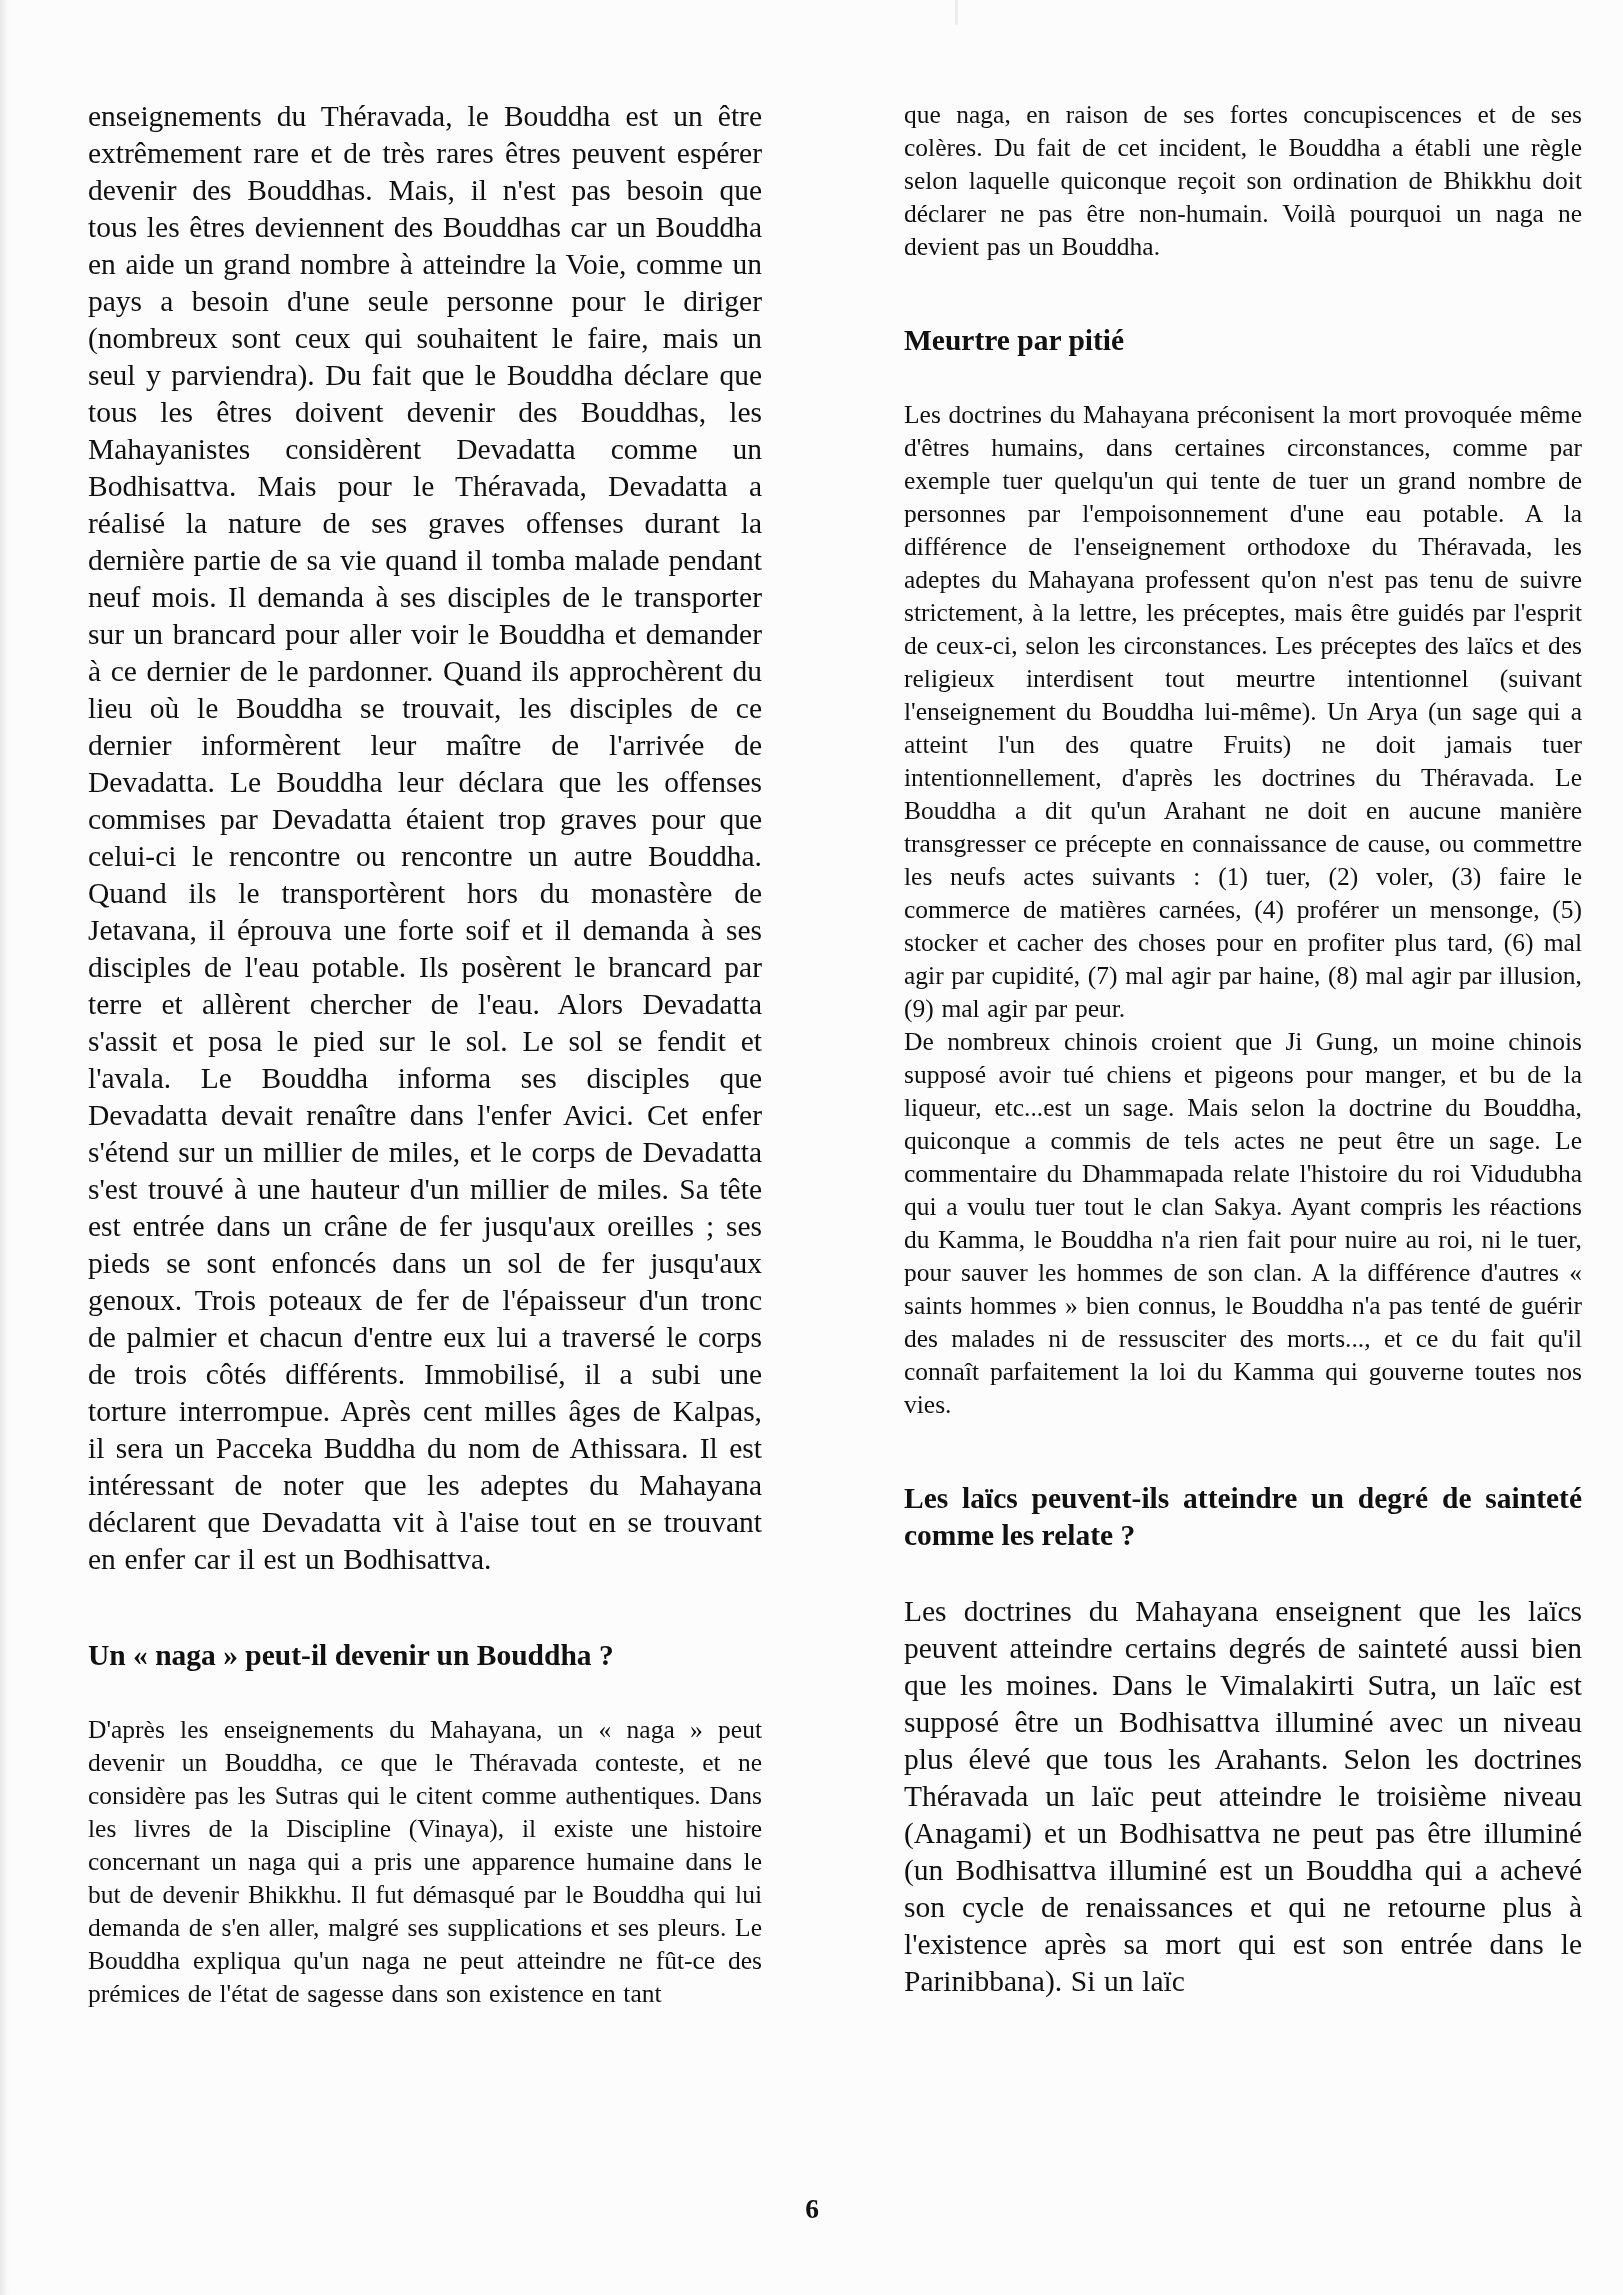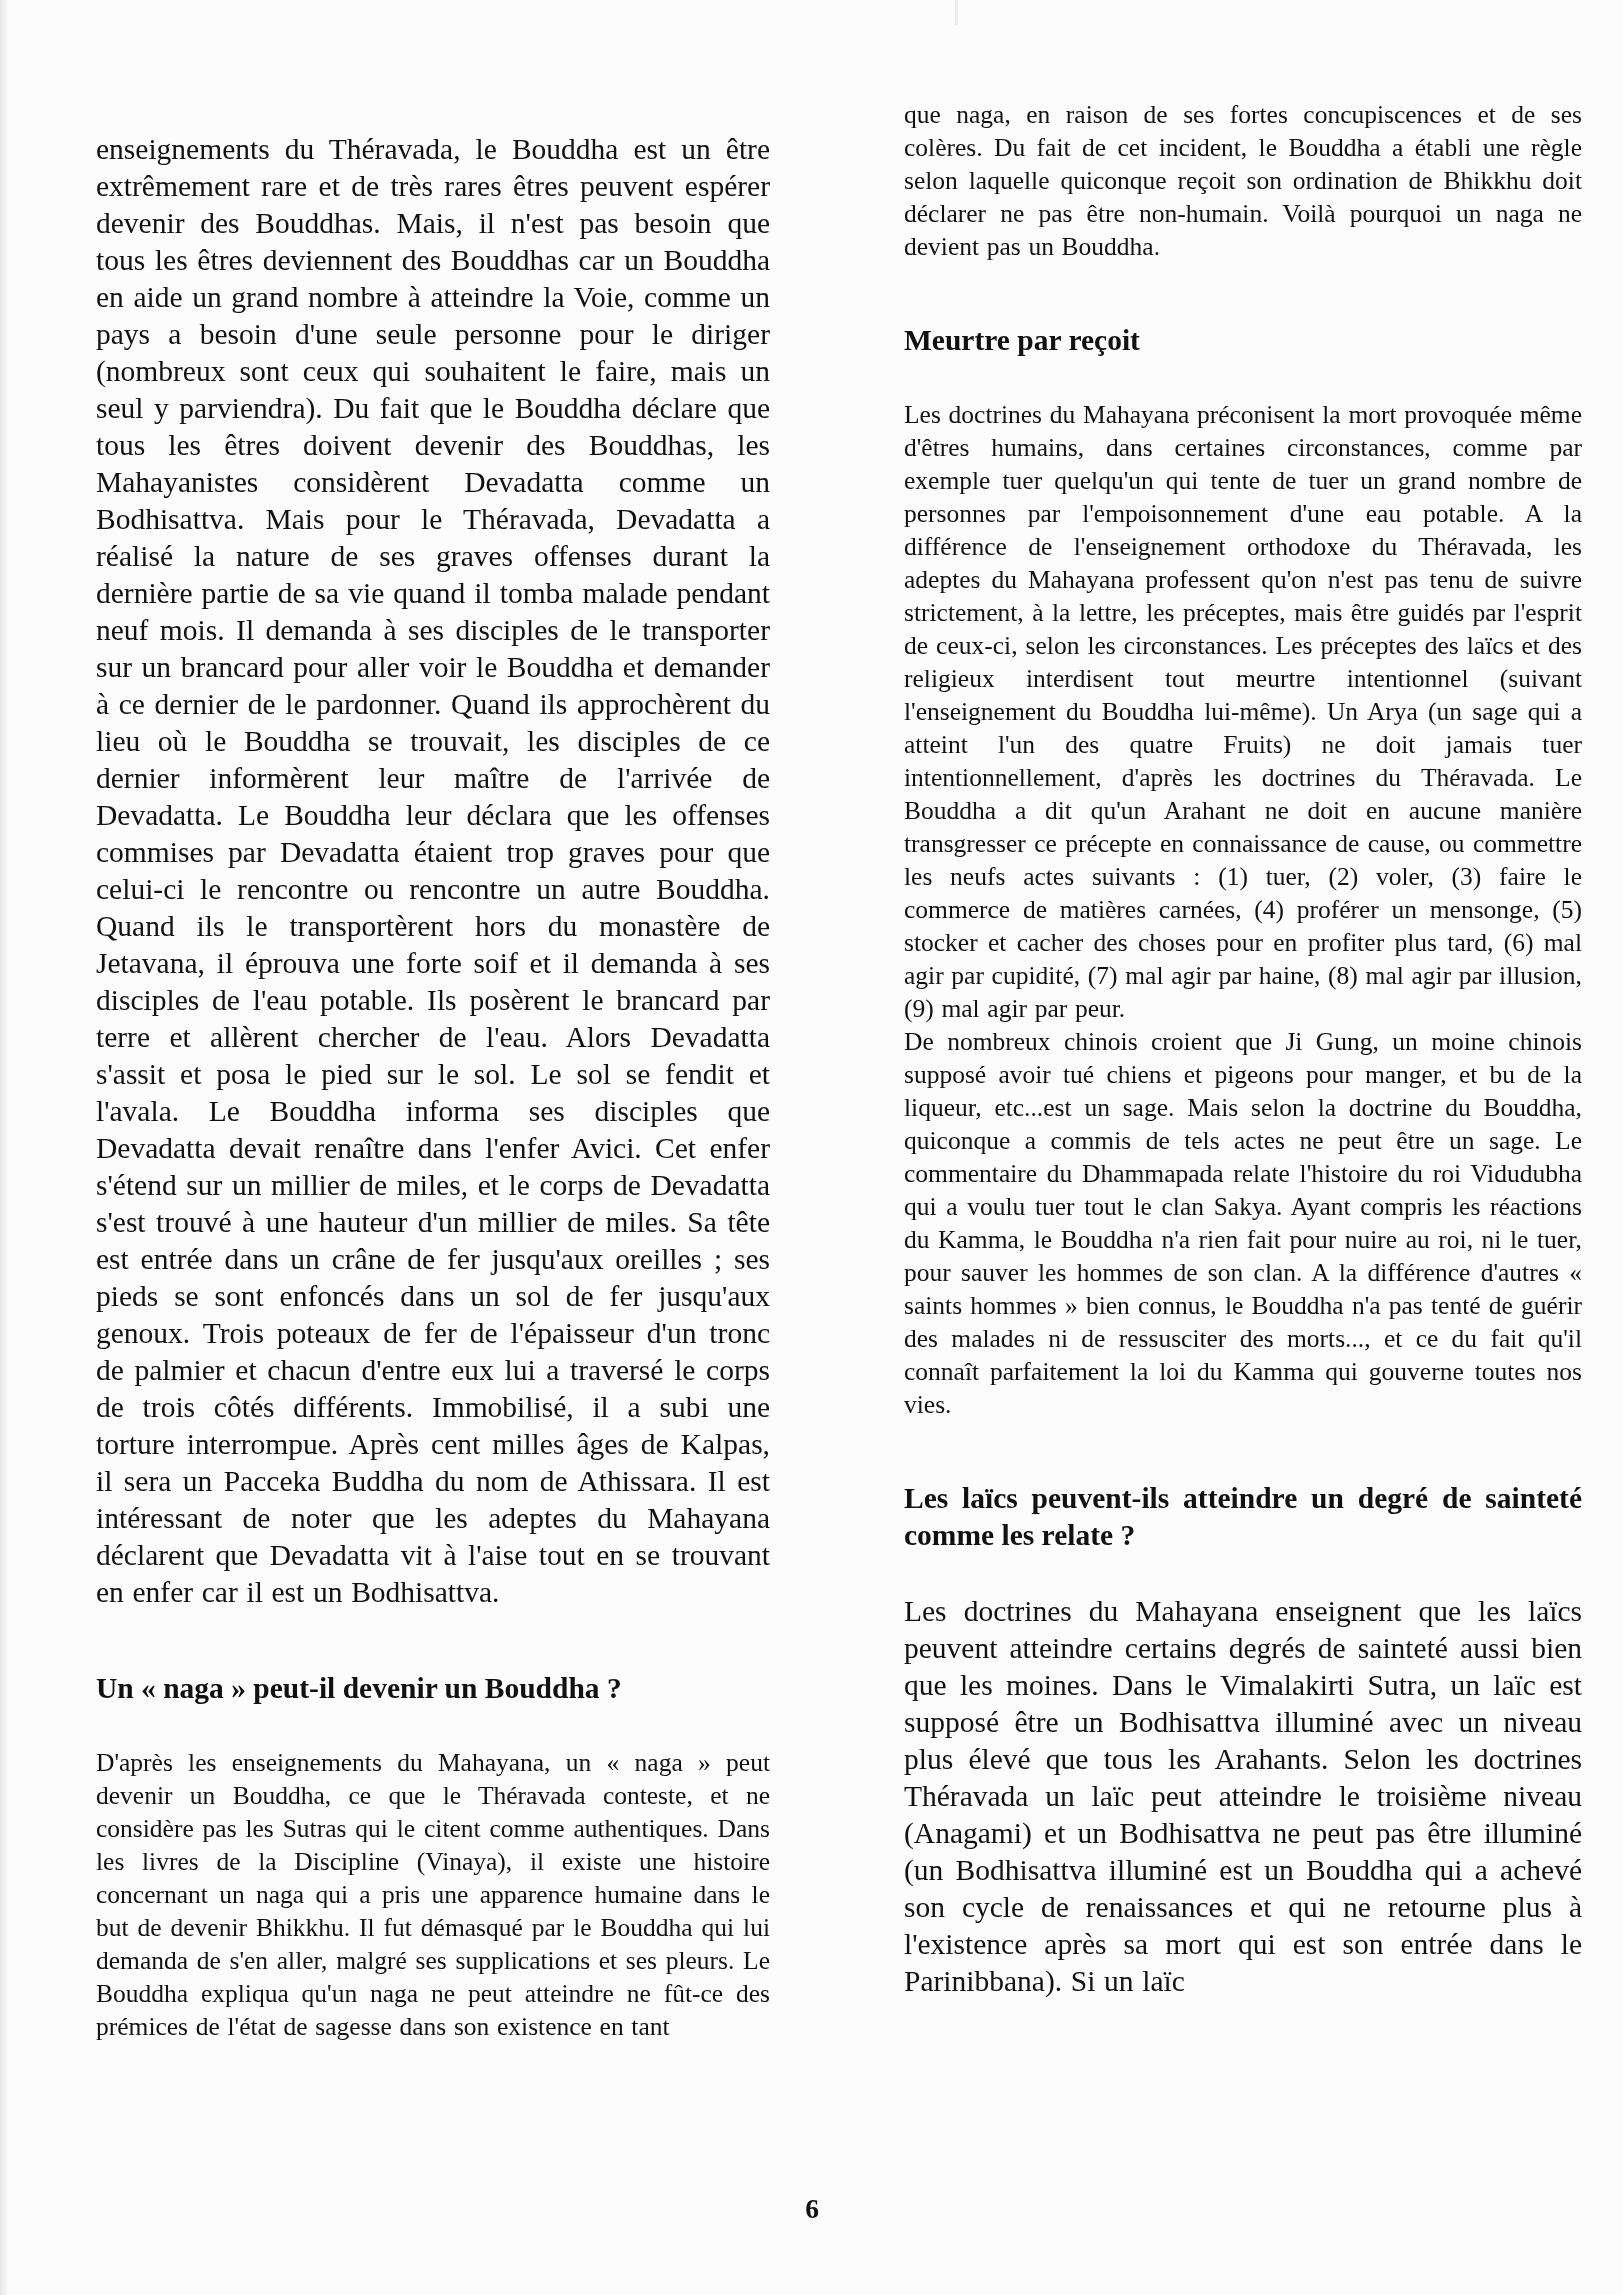--- a/index.html
+++ b/index.html
@@ -27,21 +27,21 @@
     position: absolute;
     left: 955px; top: 0;
     width: 2.6px; height: 25px;
     background: #ededed;
   }
   .col {
     position: absolute;
     top: 98px;
     text-align: justify;
   }
-  .col-left  { left: 96px;  width: 674px; margin-top: 33px; }
+  .col-left  { left: 88px;  width: 674px; }
   .col-right { left: 904px; width: 678px; }
 
   .para {
     margin: 0;
     word-spacing: 1.3px;
   }
   .para.lg {
     font-size: 29.5px;
     line-height: 37px;
   }
@@ -75,21 +75,21 @@
   <div class="scan-mark-top"></div>
 
   <div class="col col-left">
     <p class="para lg">enseignements du Théravada, le Bouddha est un être extrêmement rare et de très rares êtres peuvent espérer devenir des Bouddhas. Mais, il n'est pas besoin que tous les êtres deviennent des Bouddhas car un Bouddha en aide un grand nombre à atteindre la Voie, comme un pays a besoin d'une seule personne pour le diriger (nombreux sont ceux qui souhaitent le faire, mais un seul y parviendra). Du fait que le Bouddha déclare que tous les êtres doivent devenir des Bouddhas, les Mahayanistes considèrent Devadatta comme un Bodhisattva. Mais pour le Théravada, Devadatta a réalisé la nature de ses graves offenses durant la dernière partie de sa vie quand il tomba malade pendant neuf mois. Il demanda à ses disciples de le transporter sur un brancard pour aller voir le Bouddha et demander à ce dernier de le pardonner. Quand ils approchèrent du lieu où le Bouddha se trouvait, les disciples de ce dernier informèrent leur maître de l'arrivée de Devadatta. Le Bouddha leur déclara que les offenses commises par Devadatta étaient trop graves pour que celui-ci le rencontre ou rencontre un autre Bouddha. Quand ils le transportèrent hors du monastère de Jetavana, il éprouva une forte soif et il demanda à ses disciples de l'eau potable. Ils posèrent le brancard par terre et allèrent chercher de l'eau. Alors Devadatta s'assit et posa le pied sur le sol. Le sol se fendit et l'avala. Le Bouddha informa ses disciples que Devadatta devait renaître dans l'enfer Avici. Cet enfer s'étend sur un millier de miles, et le corps de Devadatta s'est trouvé à une hauteur d'un millier de miles. Sa tête est entrée dans un crâne de fer jusqu'aux oreilles ; ses pieds se sont enfoncés dans un sol de fer jusqu'aux genoux. Trois poteaux de fer de l'épaisseur d'un tronc de palmier et chacun d'entre eux lui a traversé le corps de trois côtés différents. Immobilisé, il a subi une torture interrompue. Après cent milles âges de Kalpas, il sera un Pacceka Buddha du nom de Athissara. Il est intéressant de noter que les adeptes du Mahayana déclarent que Devadatta vit à l'aise tout en se trouvant en enfer car il est un Bodhisattva.</p>
     <h2 class="heading">Un « naga » peut-il devenir un Bouddha ?</h2>
     <p class="para sm">D'après les enseignements du Mahayana, un « naga » peut devenir un Bouddha, ce que le Théravada conteste, et ne considère pas les Sutras qui le citent comme authentiques. Dans les livres de la Discipline (Vinaya), il existe une histoire concernant un naga qui a pris une apparence humaine dans le but de devenir Bhikkhu. Il fut démasqué par le Bouddha qui lui demanda de s'en aller, malgré ses supplications et ses pleurs. Le Bouddha expliqua qu'un naga ne peut atteindre ne fût-ce des prémices de l'état de sagesse dans son existence en tant</p>
   </div>
 
   <div class="col col-right">
     <p class="para sm">que naga, en raison de ses fortes concupiscences et de ses colères. Du fait de cet incident, le Bouddha a établi une règle selon laquelle quiconque reçoit son ordination de Bhikkhu doit déclarer ne pas être non-humain. Voilà pourquoi un naga ne devient pas un Bouddha.</p>
-    <h2 class="heading">Meurtre par reçoit</h2>
+    <h2 class="heading">Meurtre par pitié</h2>
     <p class="para sm">Les doctrines du Mahayana préconisent la mort provoquée même d'êtres humains, dans certaines circonstances, comme par exemple tuer quelqu'un qui tente de tuer un grand nombre de personnes par l'empoisonnement d'une eau potable. A la différence de l'enseignement orthodoxe du Théravada, les adeptes du Mahayana professent qu'on n'est pas tenu de suivre strictement, à la lettre, les préceptes, mais être guidés par l'esprit de ceux-ci, selon les circonstances. Les préceptes des laïcs et des religieux interdisent tout meurtre intentionnel (suivant l'enseignement du Bouddha lui-même). Un Arya (un sage qui a atteint l'un des quatre Fruits) ne doit jamais tuer intentionnellement, d'après les doctrines du Théravada. Le Bouddha a dit qu'un Arahant ne doit en aucune manière transgresser ce précepte en connaissance de cause, ou commettre les neufs actes suivants : (1) tuer, (2) voler, (3) faire le commerce de matières carnées, (4) proférer un mensonge, (5) stocker et cacher des choses pour en profiter plus tard, (6) mal agir par cupidité, (7) mal agir par haine, (8) mal agir par illusion, (9) mal agir par peur.</p>
     <p class="para sm">De nombreux chinois croient que Ji Gung, un moine chinois supposé avoir tué chiens et pigeons pour manger, et bu de la liqueur, etc...est un sage. Mais selon la doctrine du Bouddha, quiconque a commis de tels actes ne peut être un sage. Le commentaire du Dhammapada relate l'histoire du roi Vidudubha qui a voulu tuer tout le clan Sakya. Ayant compris les réactions du Kamma, le Bouddha n'a rien fait pour nuire au roi, ni le tuer, pour sauver les hommes de son clan. A la différence d'autres « saints hommes » bien connus, le Bouddha n'a pas tenté de guérir des malades ni de ressusciter des morts..., et ce du fait qu'il connaît parfaitement la loi du Kamma qui gouverne toutes nos vies.</p>
     <h2 class="heading">Les laïcs peuvent-ils atteindre un degré de sainteté comme les relate ?</h2>
     <p class="para lg">Les doctrines du Mahayana enseignent que les laïcs peuvent atteindre certains degrés de sainteté aussi bien que les moines. Dans le Vimalakirti Sutra, un laïc est supposé être un Bodhisattva illuminé avec un niveau plus élevé que tous les Arahants. Selon les doctrines Théravada un laïc peut atteindre le troisième niveau (Anagami) et un Bodhisattva ne peut pas être illuminé (un Bodhisattva illuminé est un Bouddha qui a achevé son cycle de renaissances et qui ne retourne plus à l'existence après sa mort qui est son entrée dans le Parinibbana). Si un laïc</p>
   </div>
 
   <div class="page-number">6</div>
 
 </div>
 

